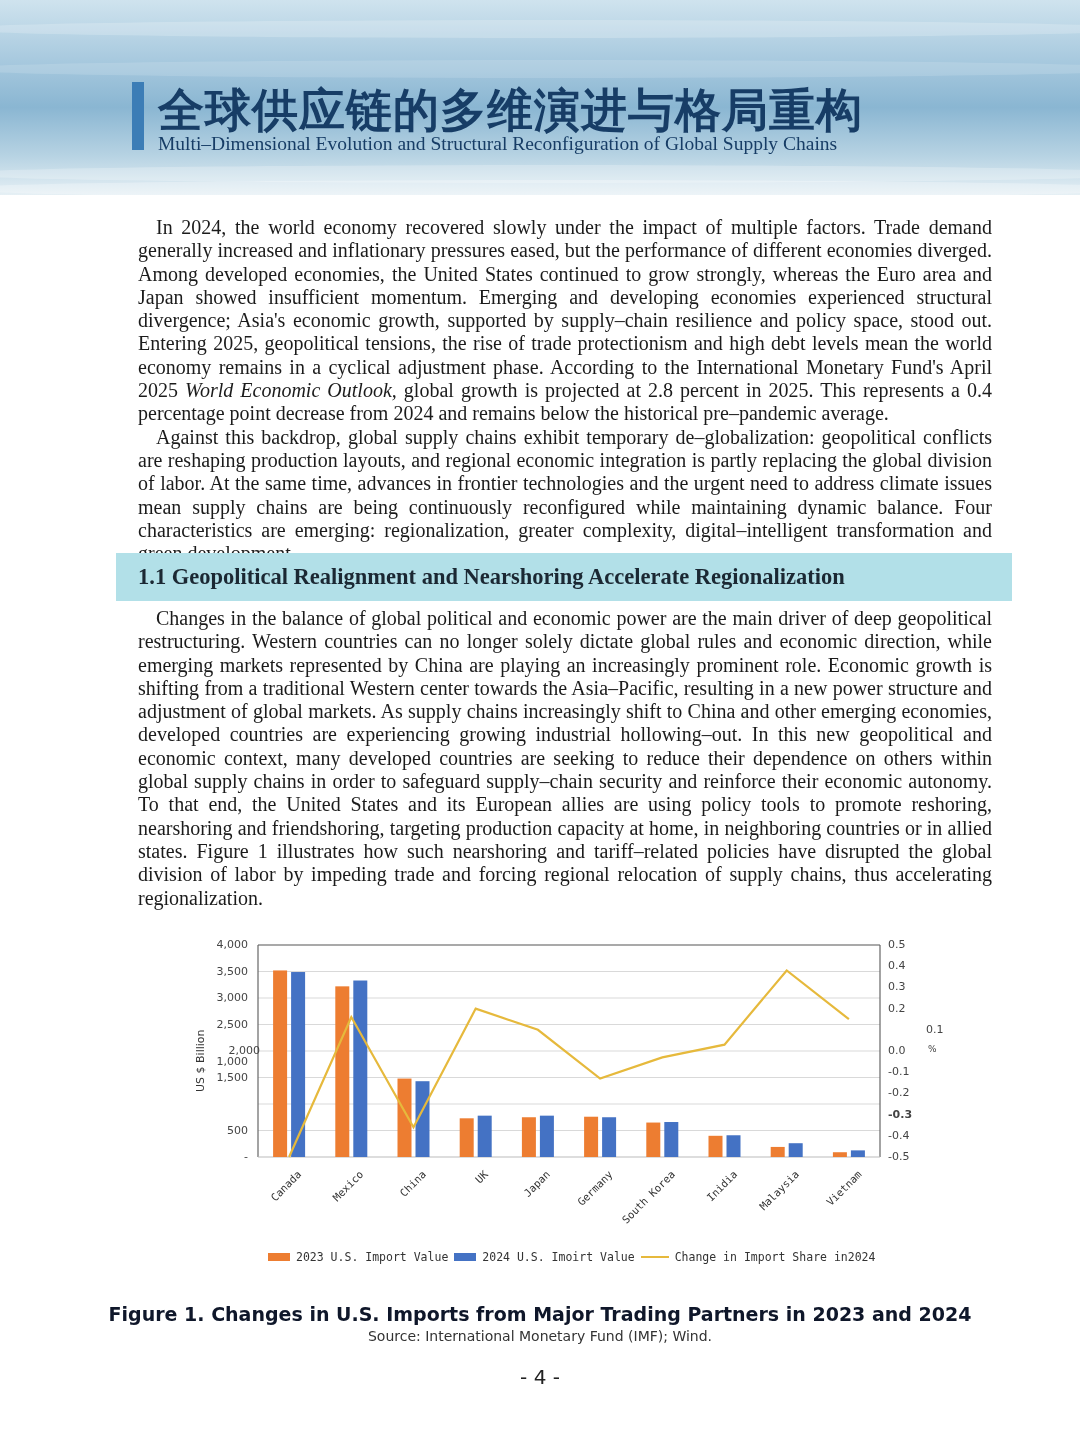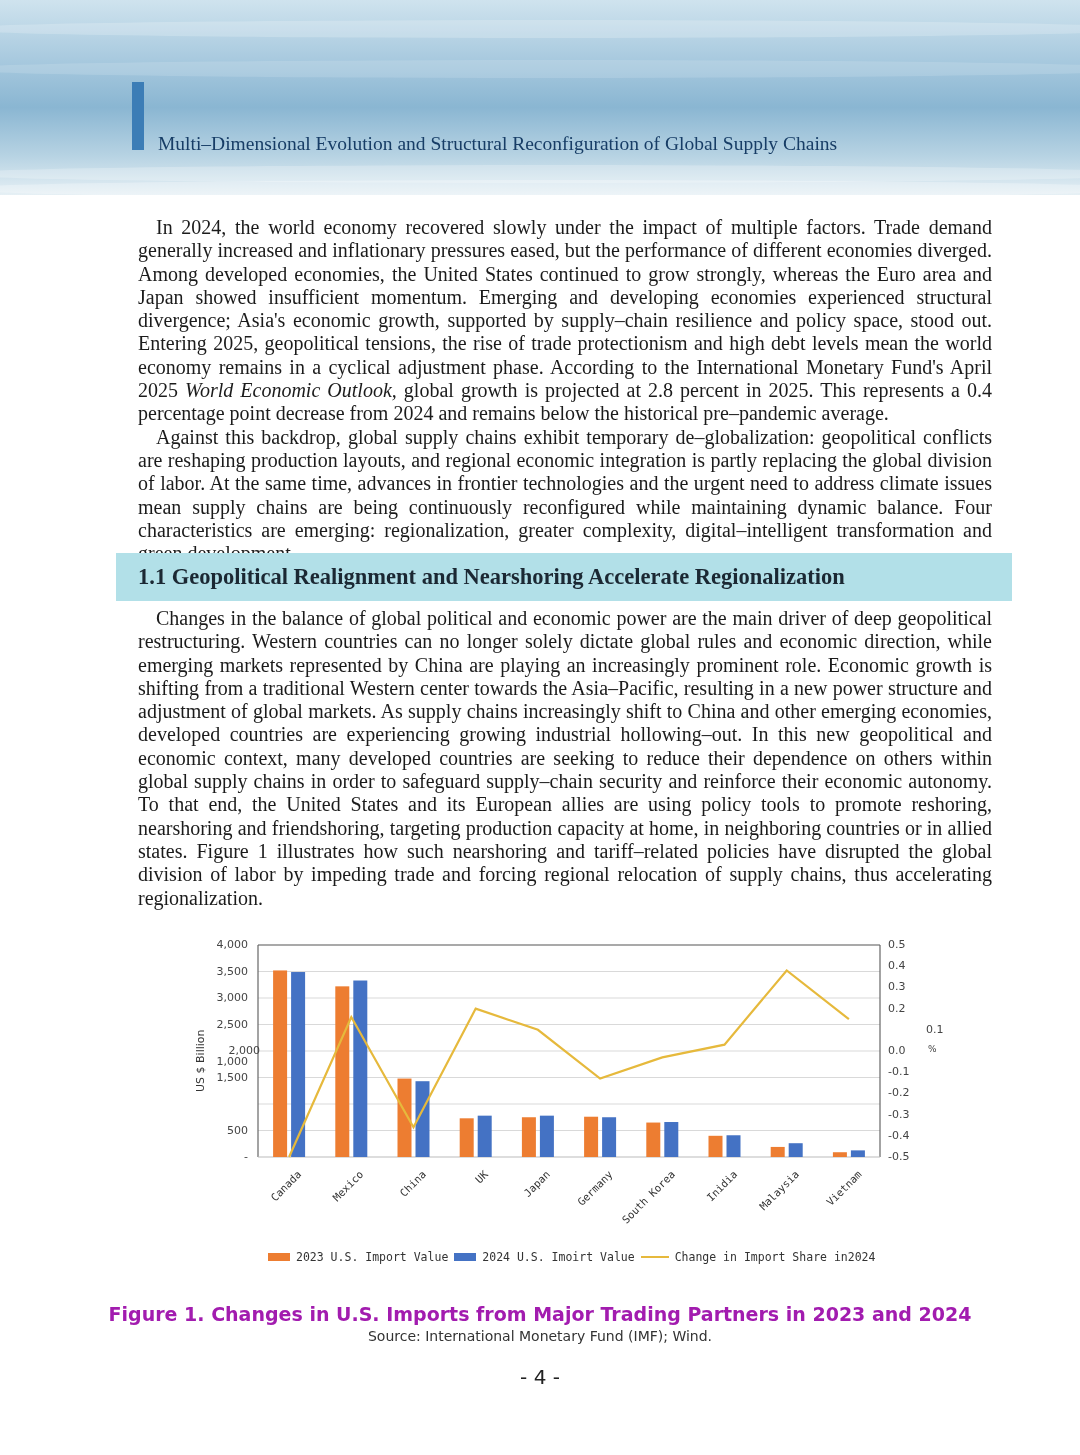--- a/index.html
+++ b/index.html
@@ -25,20 +25,21 @@
 </style>
 </head>
 <body>
 
 <div class="banner">
   <div class="wave" style="top:20px;opacity:.6"></div>
   <div class="wave" style="top:60px;opacity:.4"></div>
   <div class="wave" style="top:165px;opacity:.7"></div>
   <div class="wave" style="top:180px;opacity:.8"></div>
   <div class="bar"></div>
+  <div class="cn">全球供应链的多维演进与格局重构</div>
   <div class="en">Multi–Dimensional Evolution and Structural Reconfiguration of Global Supply Chains</div>
 </div>
 
 <div class="para" style="top:216px;">
   <p><span>In 2024, the world economy recovered slowly under the impact of multiple factors. Trade demand generally increased and inflationary pressures eased, but the performance of different economies diverged. Among developed economies, the United States continued to grow strongly, whereas the Euro area and Japan showed insufficient momentum. Emerging and developing economies experienced structural divergence; Asia's economic growth, supported by supply–chain resilience and policy space, stood out. Entering 2025, geopolitical tensions, the rise of trade protectionism and high debt levels mean the world economy remains in a cyclical adjustment phase. According to the International Monetary Fund's April 2025 </span><i>World Economic Outlook,</i><span> global growth is projected at 2.8 percent in 2025. This represents a 0.4 percentage point decrease from 2024 and remains below the historical pre–pandemic average.</span></p>
   <p>Against this backdrop, global supply chains exhibit temporary de–globalization: geopolitical conflicts are reshaping production layouts, and regional economic integration is partly replacing the global division of labor. At the same time, advances in frontier technologies and the urgent need to address climate issues mean supply chains are being continuously reconfigured while maintaining dynamic balance. Four characteristics are emerging: regionalization, greater complexity, digital–intelligent transformation and green development.</p>
 </div>
 
 <div class="section">
   <span>1.1 Geopolitical Realignment and Nearshoring Accelerate Regionalization</span>
@@ -88,21 +89,21 @@
     <div class="axis-l" style="left:178px;top:1123.5px;">500</div>
     <div class="axis-l" style="left:178px;top:1055px;">1,000</div>
     <div class="axis-l" style="left:178px;top:1070.5px;">1,500</div>
     <div class="axis-l" style="left:190px;top:1044px;">2,000</div>
     <div class="axis-l" style="left:178px;top:1017.5px;">2,500</div>
     <div class="axis-l" style="left:178px;top:991px;">3,000</div>
     <div class="axis-l" style="left:178px;top:964.5px;">3,500</div>
     <div class="axis-l" style="left:178px;top:938px;">4,000</div>
     <div class="axis-r" style="left:888px;top:1150px;">-0.5</div>
     <div class="axis-r" style="left:888px;top:1128.8px;">-0.4</div>
-    <div class="axis-r" style="left:888px;top:1107.6px;">-0.3</div>
+    <div class="axis-r" style="left:888px;top:1107.6px;font-weight:bold;">-0.3</div>
     <div class="axis-r" style="left:888px;top:1086.4px;">-0.2</div>
     <div class="axis-r" style="left:888px;top:1065.2px;">-0.1</div>
     <div class="axis-r" style="left:888px;top:1044px;">0.0</div>
     <div class="axis-r" style="left:888px;top:1022.8px;margin-left:38px;">0.1</div>
     <div class="axis-r" style="left:888px;top:1001.6px;">0.2</div>
     <div class="axis-r" style="left:888px;top:980.4px;">0.3</div>
     <div class="axis-r" style="left:888px;top:959.2px;">0.4</div>
     <div class="axis-r" style="left:888px;top:938px;">0.5</div>
     <div class="ylabel" style="left:194px;top:1092px;">US $ Billion</div>
     <div class="axis-r" style="left:928px;top:1044px;font-size:9px;">%</div>
@@ -120,15 +121,15 @@
 
 <div class="legend">
   <span class="sw" style="background:#ed7d31"></span>
   <span>2023 U.S. Import Value</span>
   <span class="sw" style="background:#4472c4"></span>
   <span>2024 U.S. Imoirt Value</span>
   <span class="ln"></span>
   <span>Change in Import Share in2024</span>
 </div>
 
-<div class="caption" style="top:1303px;font-size:19px;font-weight:bold;color:#a21caf;">Figure 1. Changes in U.S. Imports from Major Trading Partners in 2023 and 2024</div>
+<div class="caption" style="top:1303px;font-size:19px;font-weight:bold;color:#0f172a;">Figure 1. Changes in U.S. Imports from Major Trading Partners in 2023 and 2024</div>
 <div class="caption" style="top:1328px;font-size:14px;color:#333;">Source: International Monetary Fund (IMF); Wind.</div>
 <div class="caption" style="top:1365px;font-size:20px;color:#222;">- 4 -</div>
 
 </body></html>

